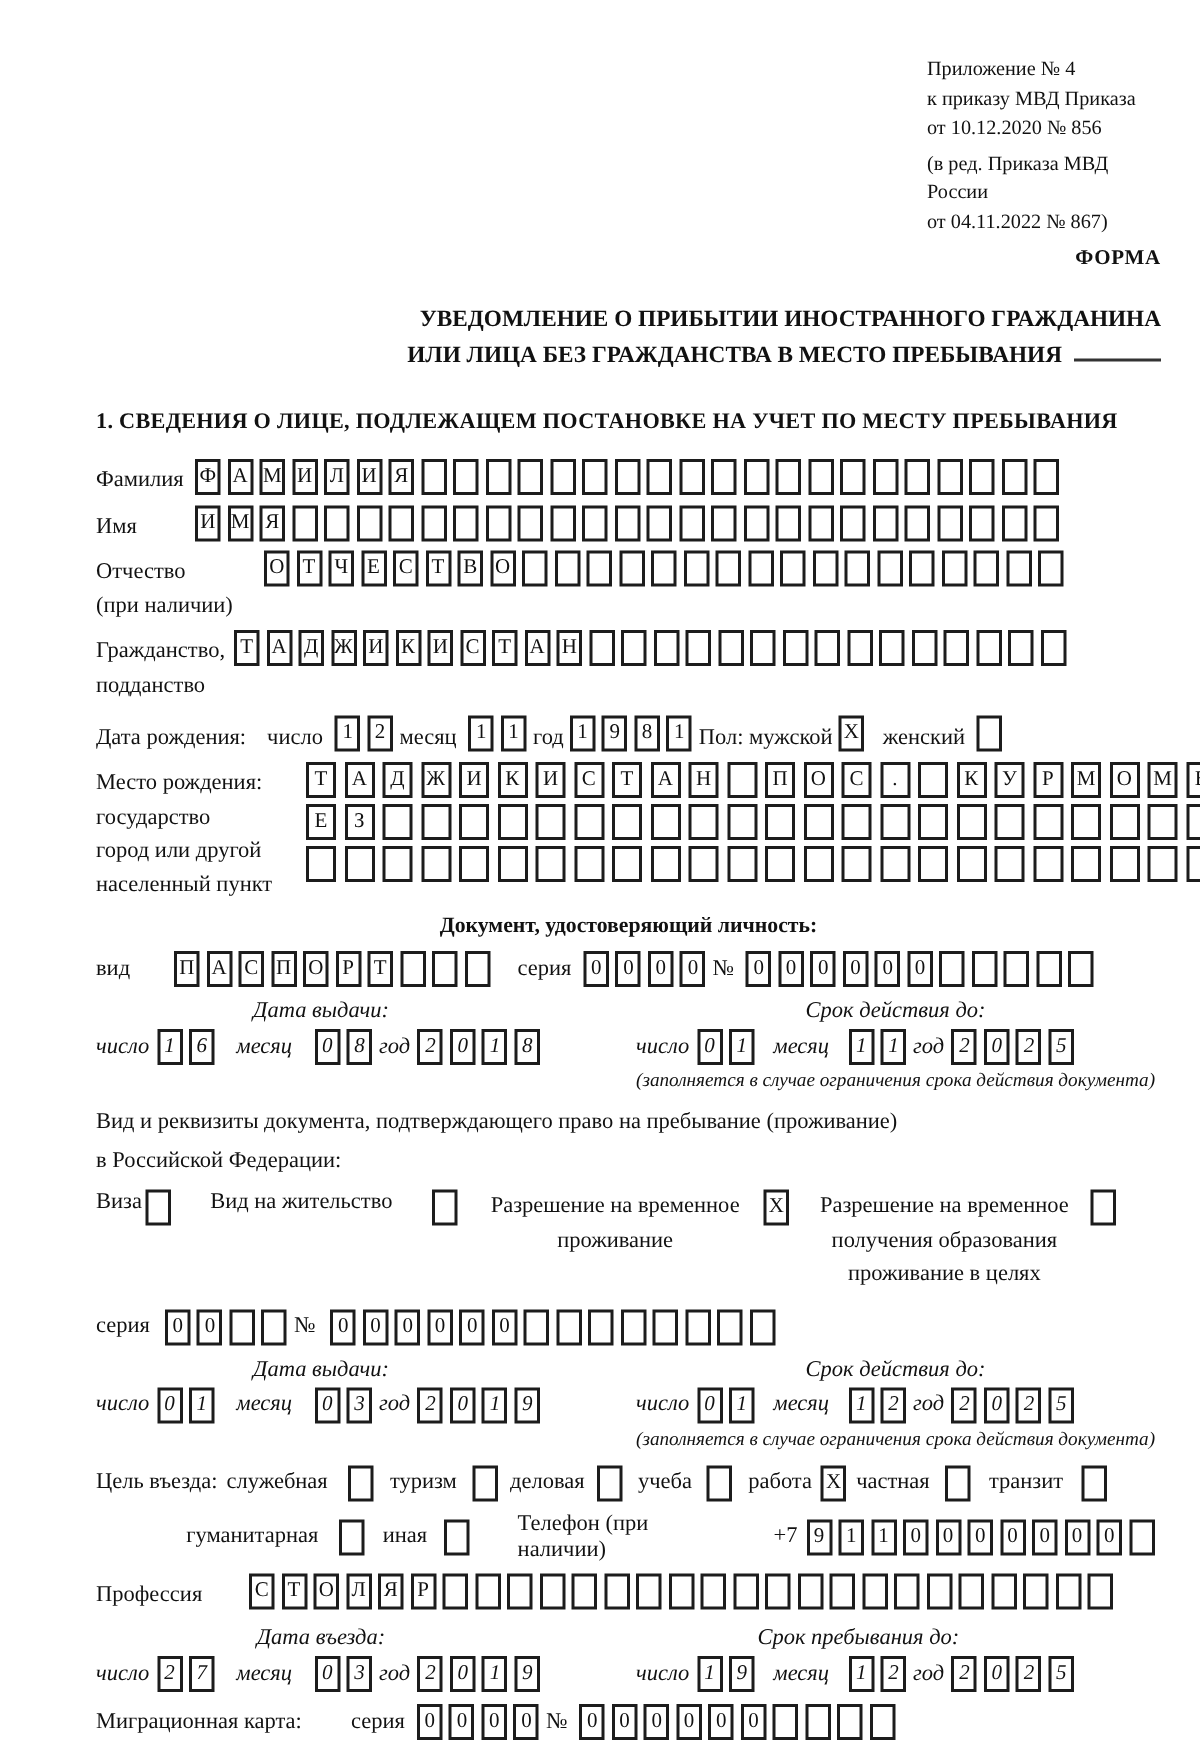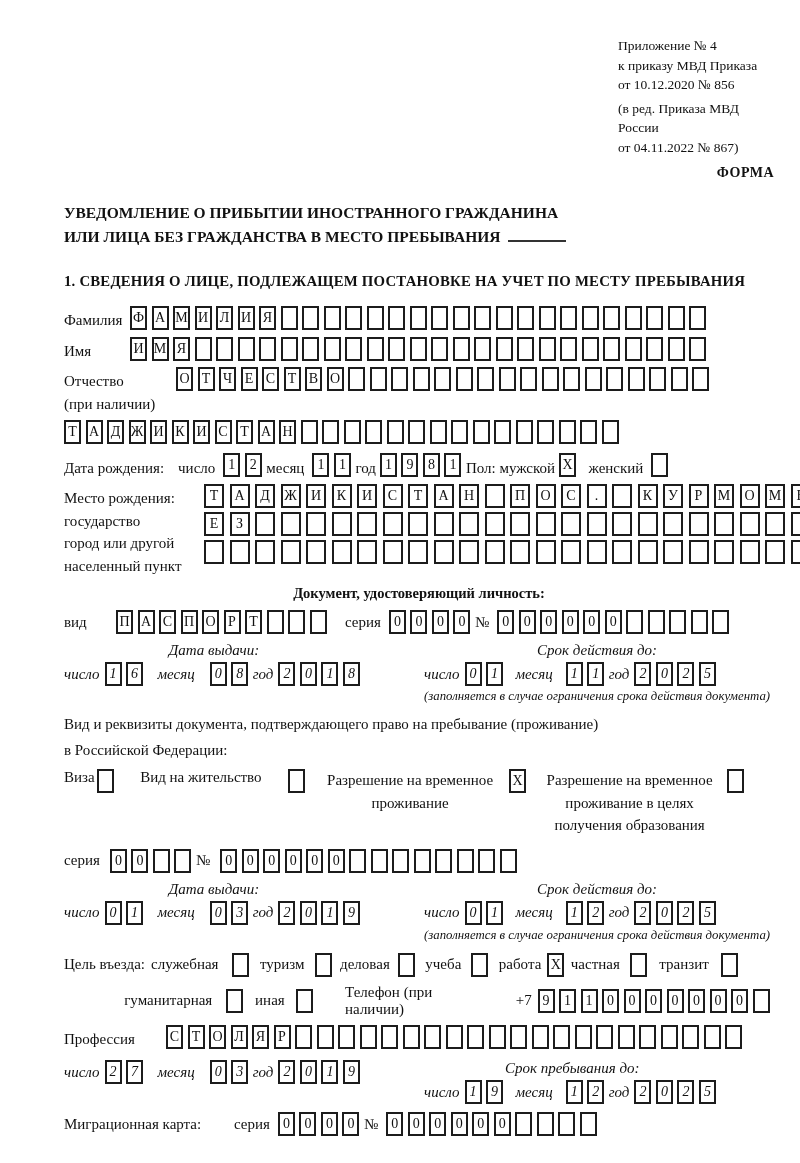--- a/index.html
+++ b/index.html
@@ -7,21 +7,21 @@
   body {
     width: 800px; height: 1163px;
     font-family: "Liberation Serif", "DejaVu Serif", serif;
     color: #111;
     padding: 36px 26px 20px 64px;
     overflow: hidden;
   }
   .hdr-block { margin-left: 554px; font-size: 13.5px; line-height: 1.45; }
   .hdr-note { margin-top: 4px; }
   .forma { text-align: right; font-weight: bold; font-size: 14px; margin-top: 8px; letter-spacing: .5px; }
-  .title { text-align: left; font-weight: bold; font-size: 15.5px; line-height: 1.55; margin-top: 20px; }
+  .title { text-align: right; font-weight: bold; font-size: 15.5px; line-height: 1.55; margin-top: 20px; }
   .title .uline { display: inline-block; width: 58px; border-bottom: 2px solid #333; height: 14px; margin-left: 8px; }
   .sec1 { font-weight: bold; font-size: 14.8px; margin-top: 24px; margin-bottom: 16px; letter-spacing: .2px; }
 
   .frow { display: flex; align-items: flex-start; margin-bottom: 5px; }
   .flabel { font-size: 15px; flex: none; padding-top: 3px; line-height: 1.5; }
   .cellrow { display: flex; flex-wrap: nowrap; }
   .cell {
     display: inline-flex; flex: none; align-items: center; justify-content: center;
     width: 17px; height: 24px; border: 2px solid #1c1c1c; margin-right: 4.5px;
     font-size: 14px; line-height: 1;
@@ -158,20 +158,24 @@
       <span class="cell"></span>
       <span class="cell"></span>
       <span class="cell"></span>
       <span class="cell"></span>
       <span class="cell"></span>
       <span class="cell"></span>
     </div>
 </div>
 
 <div class="frow">
+  <div class="flabel" style="width:92px">
+    <div>Гражданство,</div>
+    <div>подданство</div>
+  </div>
   <div class="cellrow">
       <span class="cell">Т</span>
       <span class="cell">А</span>
       <span class="cell">Д</span>
       <span class="cell">Ж</span>
       <span class="cell">И</span>
       <span class="cell">К</span>
       <span class="cell">И</span>
       <span class="cell">С</span>
       <span class="cell">Т</span>
@@ -433,22 +437,22 @@
     <div>Разрешение на временное</div>
     <div>проживание</div>
   </span>
   <span class="gap" style="width:16px"></span>
   <span class="cellrow">
       <span class="cell">X</span>
     </span>
   <span class="gap" style="width:16px"></span>
   <span class="centered-lbl">
     <div>Разрешение на временное</div>
+    <div>получения образования</div>
     <div>проживание в целях</div>
-    <div>получения образования</div>
   </span>
   <span class="gap" style="width:14px"></span>
   <span class="cellrow">
       <span class="cell"></span>
     </span>
 </div>
 
 <div class="frow" style="align-items:center; margin-top:12px">
   <span class="inline-lbl">серия</span>
   <span class="gap" style="width:10px"></span>
@@ -636,20 +640,21 @@
       <span class="cell"></span>
       <span class="cell"></span>
       <span class="cell"></span>
       <span class="cell"></span>
       <span class="cell"></span>
     </div>
 </div>
 
 <div class="twocol" style="margin-top:10px">
   <div style="width:360px">
+    <div class="col-title" style="text-align:center; width:300px">Дата въезда:</div>
     <div class="dateline">
       <span class="inline-lbl">число</span>
       <span class="cellrow">
           <span class="cell">2</span>
           <span class="cell">7</span>
         </span>
       <span class="gap" style="width:10px"></span>
       <span class="inline-lbl">месяц</span>
       <span class="gap" style="width:10px"></span>
       <span class="cellrow">

